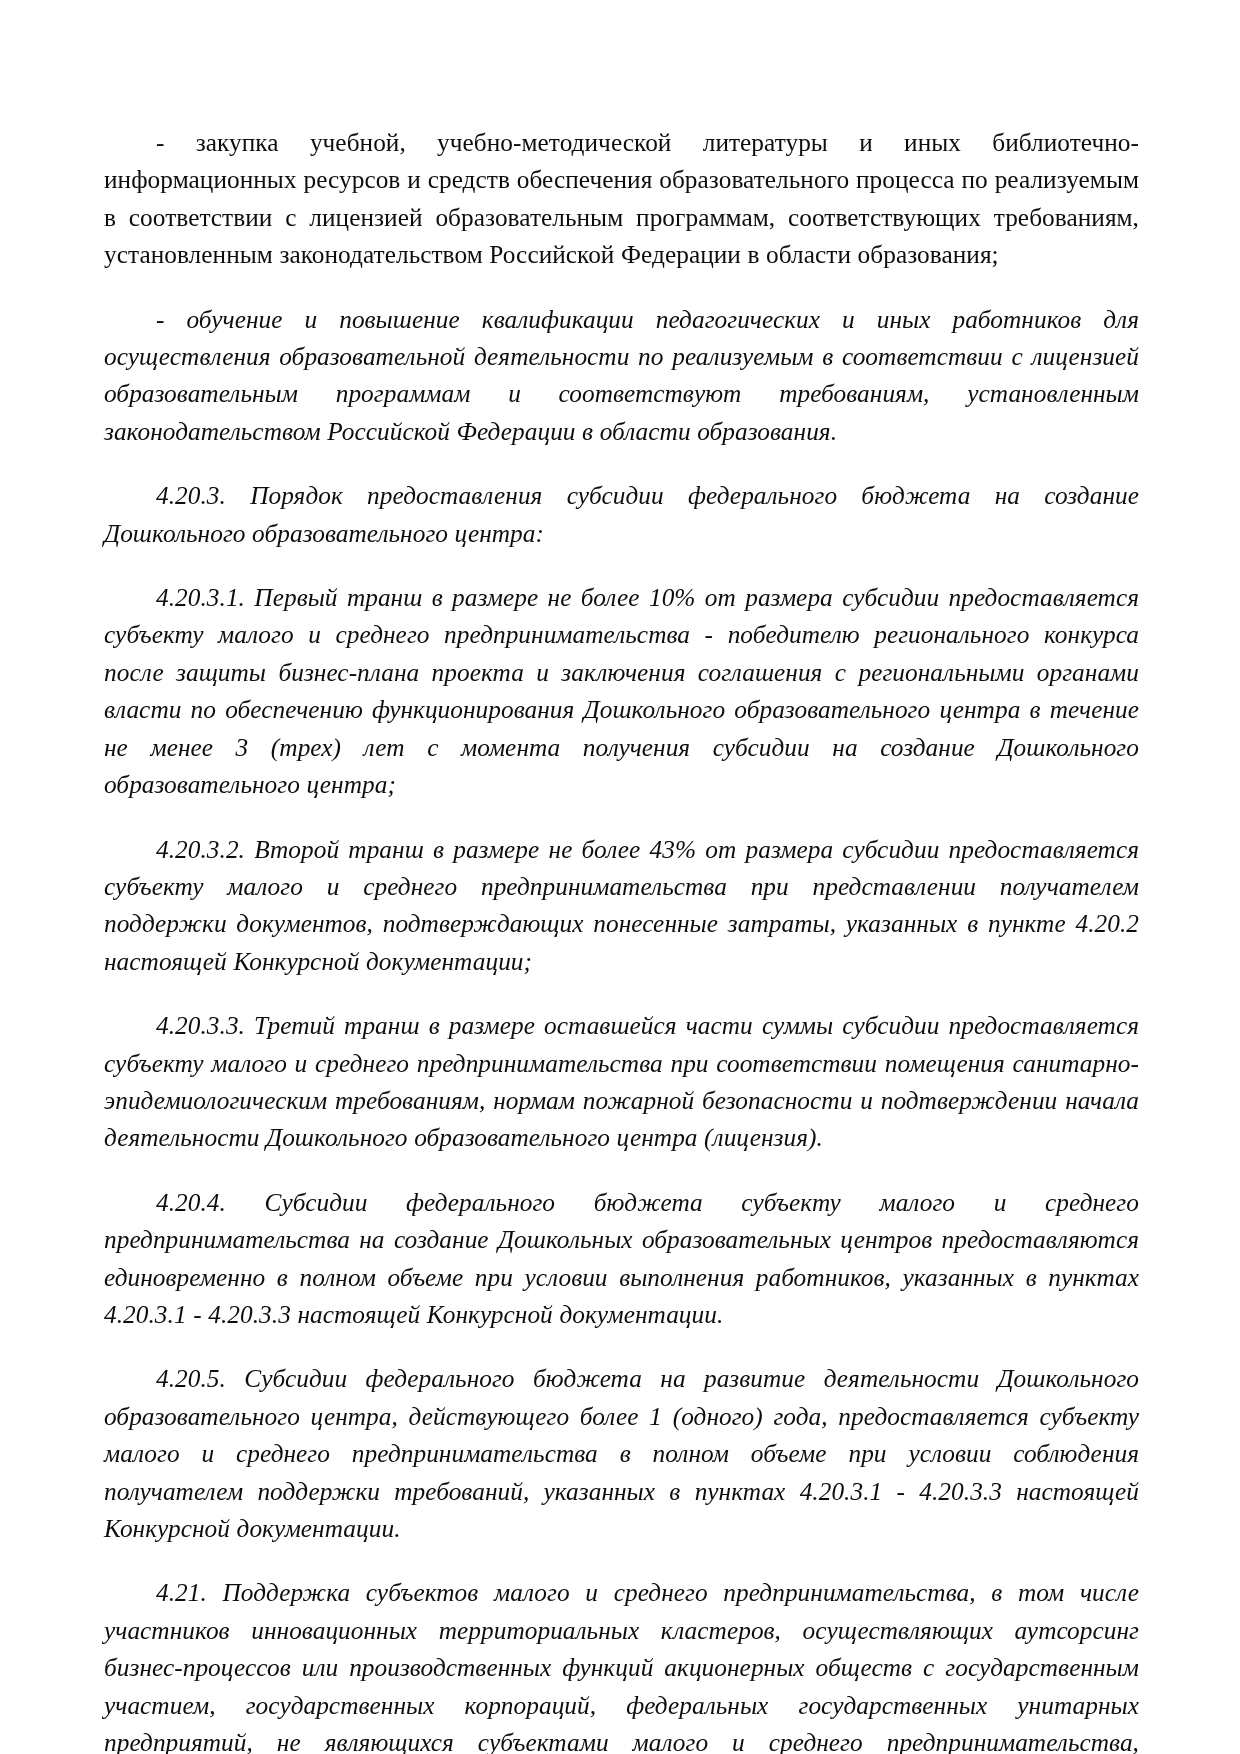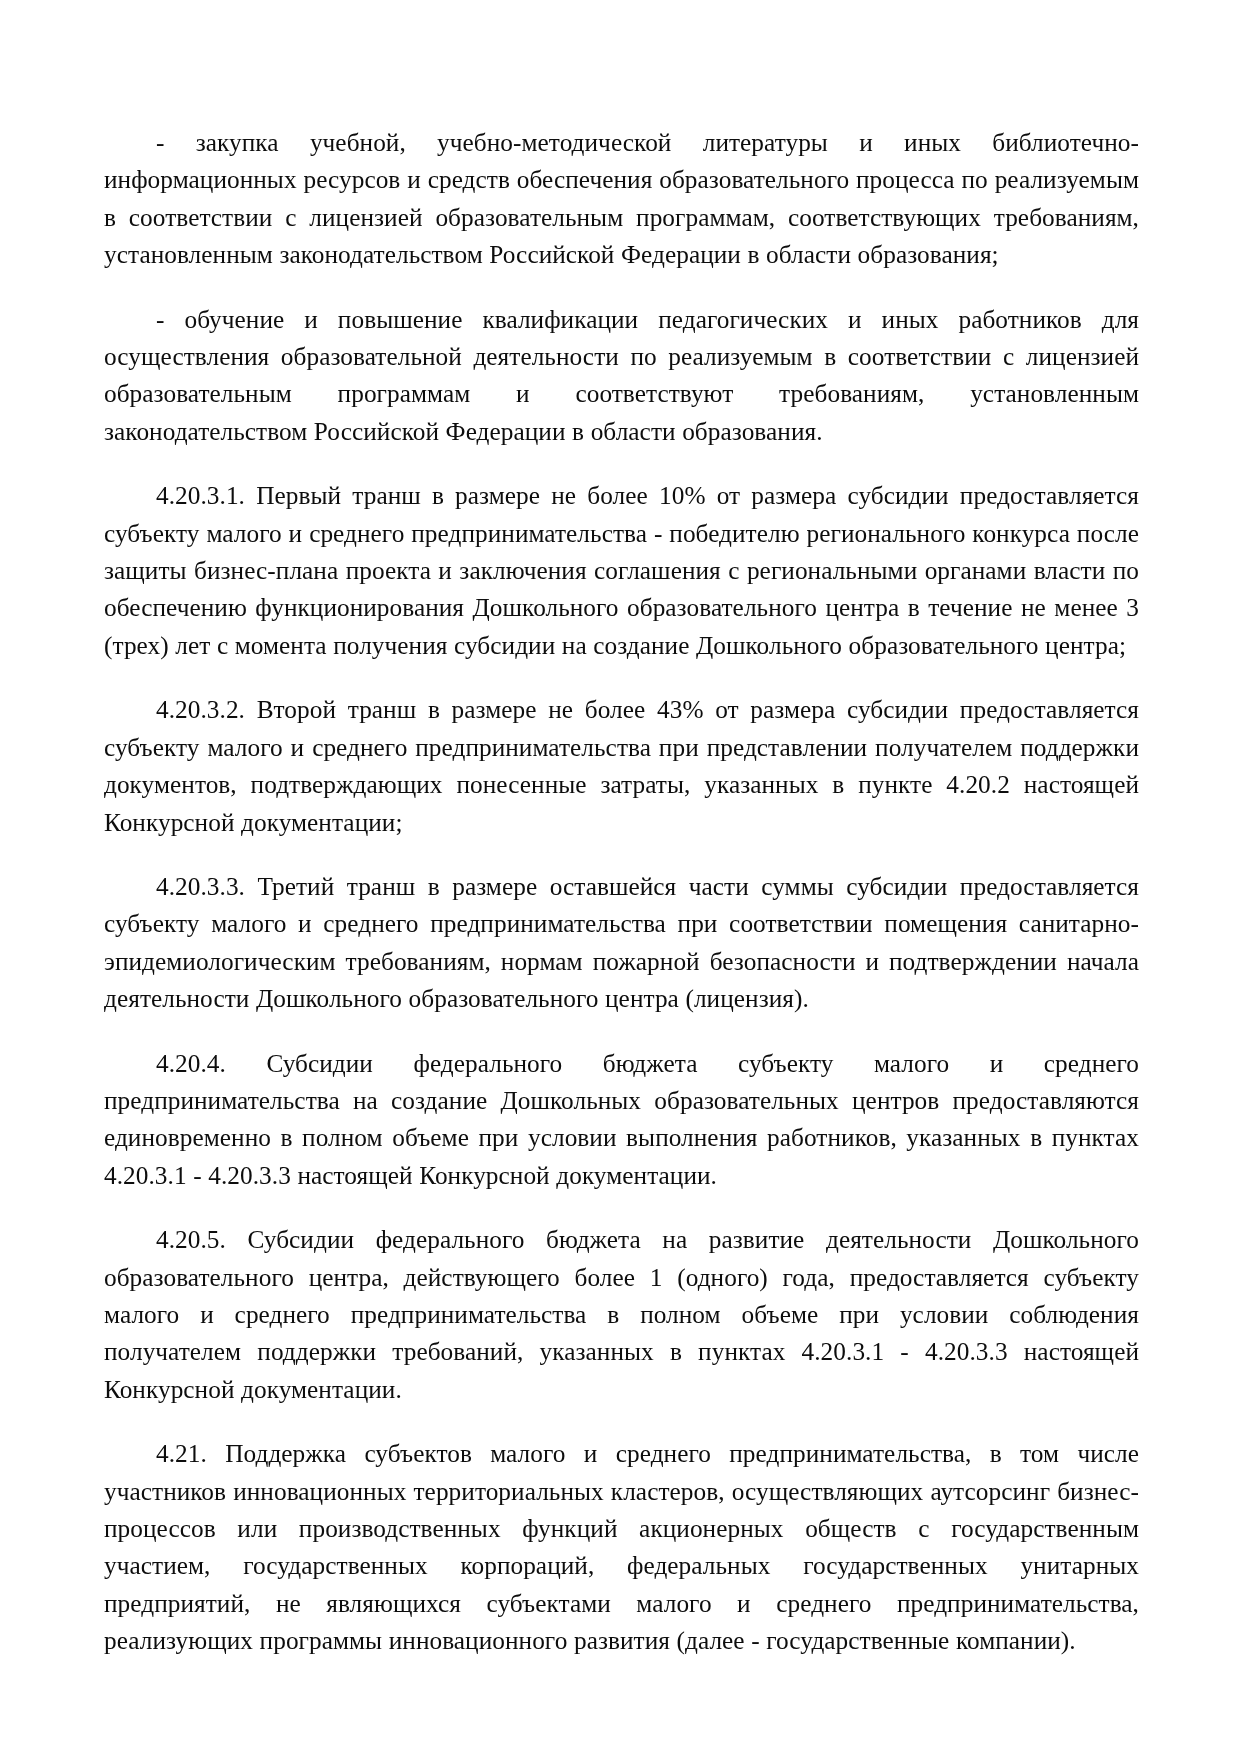--- a/index.html
+++ b/index.html
@@ -35,33 +35,35 @@
     text-justify: inter-word;
     text-indent: 52px;
     font-size: 25.3px;
     line-height: 37.4px;
     letter-spacing: 0.05px;
     word-spacing: 0.2px;
     hyphens: none;
   }
   p.para + p.para {
     margin-top: 26px;
+    font-style: italic;
   }
   .sp-md { margin-top: 27px !important; }
 </style>
 </head>
 <body>
 
 <div class="page">
   <div class="text-column">
 
     <p class="para">- закупка учебной, учебно-методической литературы и иных библиотечно-информационных ресурсов и средств обеспечения образовательного процесса по реализуемым в соответствии с лицензией образовательным программам, соответствующих требованиям, установленным законодательством Российской Федерации в области образования;</p>
 
     <p class="para sp-md">- обучение и повышение квалификации педагогических и иных работников для осуществления образовательной деятельности по реализуемым в соответствии с лицензией образовательным программам и соответствуют требованиям, установленным законодательством Российской Федерации в области образования.</p>
 
+    <p class="para sp-md">4.20.3. Порядок предоставления субсидии федерального бюджета на создание Дошкольного образовательного центра:</p>
 
     <p class="para sp-md">4.20.3.1. Первый транш в размере не более 10% от размера субсидии предоставляется субъекту малого и среднего предпринимательства - победителю регионального конкурса после защиты бизнес-плана проекта и заключения соглашения с региональными органами власти по обеспечению функционирования Дошкольного образовательного центра в течение не менее 3 (трех) лет с момента получения субсидии на создание Дошкольного образовательного центра;</p>
 
     <p class="para sp-md">4.20.3.2. Второй транш в размере не более 43% от размера субсидии предоставляется субъекту малого и среднего предпринимательства при представлении получателем поддержки документов, подтверждающих понесенные затраты, указанных в пункте 4.20.2 настоящей Конкурсной документации;</p>
 
     <p class="para sp-md">4.20.3.3. Третий транш в размере оставшейся части суммы субсидии предоставляется субъекту малого и среднего предпринимательства при соответствии помещения санитарно-эпидемиологическим требованиям, нормам пожарной безопасности и подтверждении начала деятельности Дошкольного образовательного центра (лицензия).</p>
 
     <p class="para sp-md">4.20.4. Субсидии федерального бюджета субъекту малого и среднего предпринимательства на создание Дошкольных образовательных центров предоставляются единовременно в полном объеме при условии выполнения работников, указанных в пунктах 4.20.3.1 - 4.20.3.3 настоящей Конкурсной документации.</p>
 
     <p class="para sp-md">4.20.5. Субсидии федерального бюджета на развитие деятельности Дошкольного образовательного центра, действующего более 1 (одного) года, предоставляется субъекту малого и среднего предпринимательства в полном объеме при условии соблюдения получателем поддержки требований, указанных в пунктах 4.20.3.1 - 4.20.3.3 настоящей Конкурсной документации.</p>

